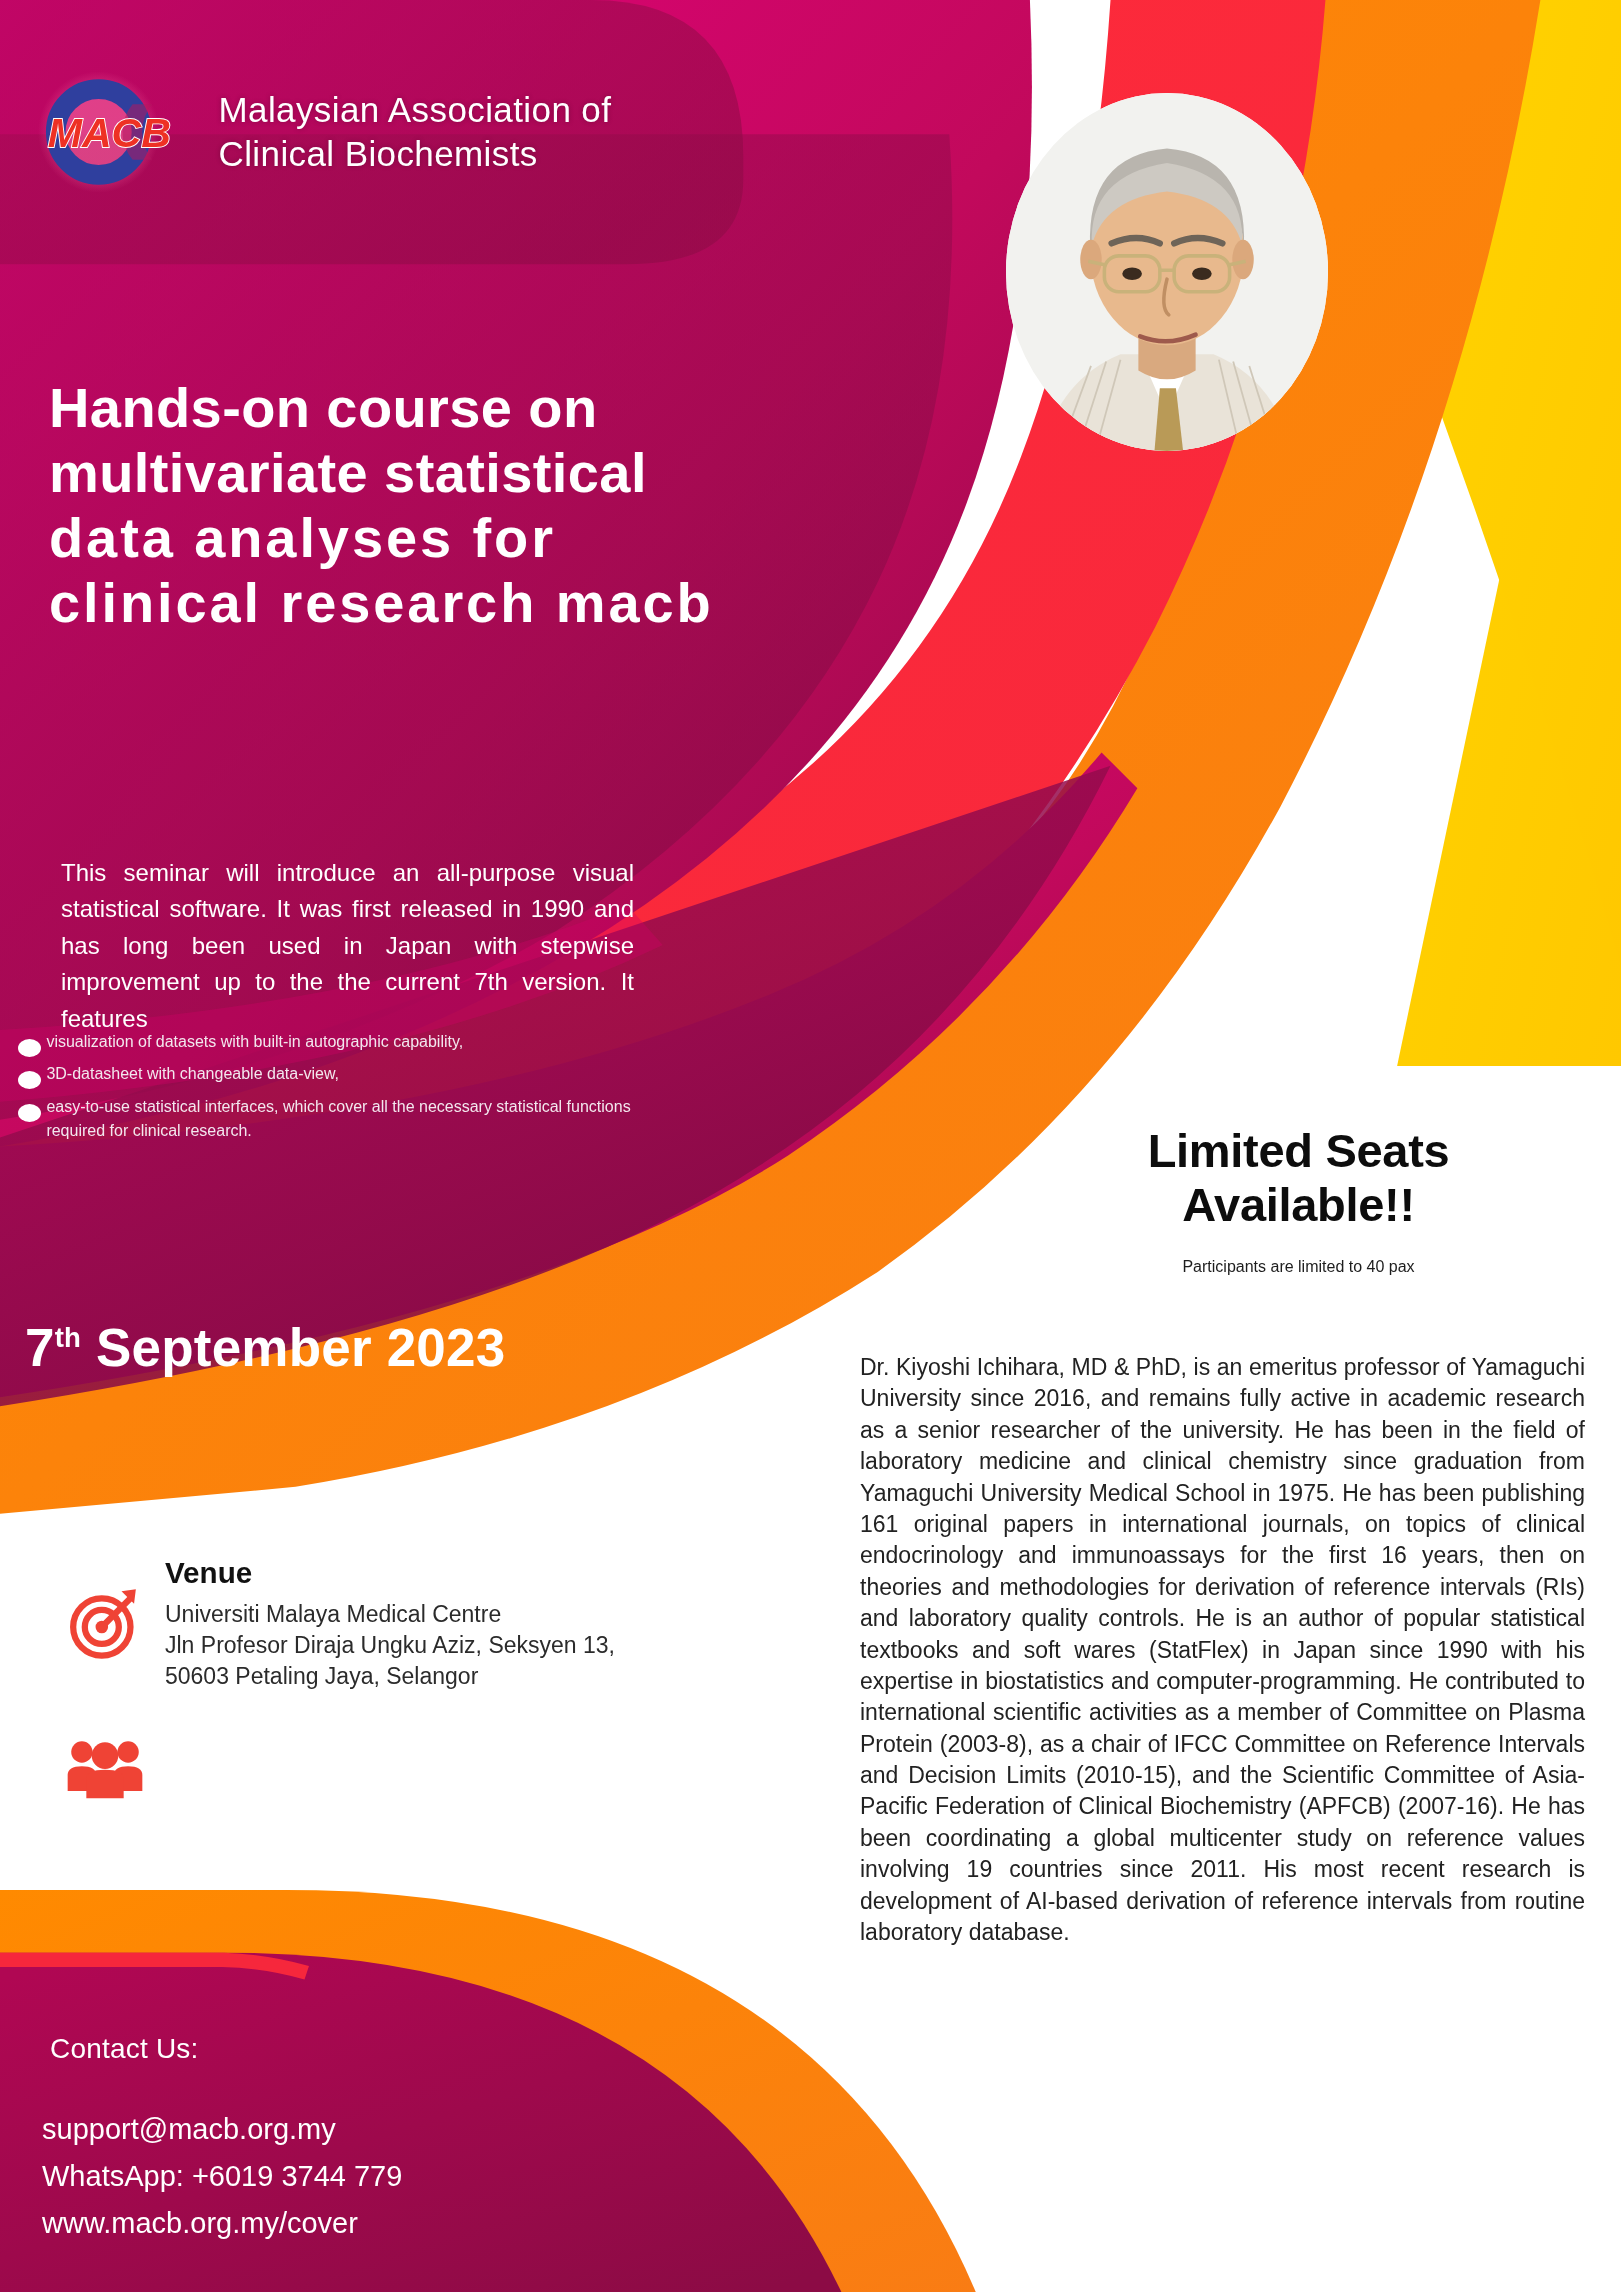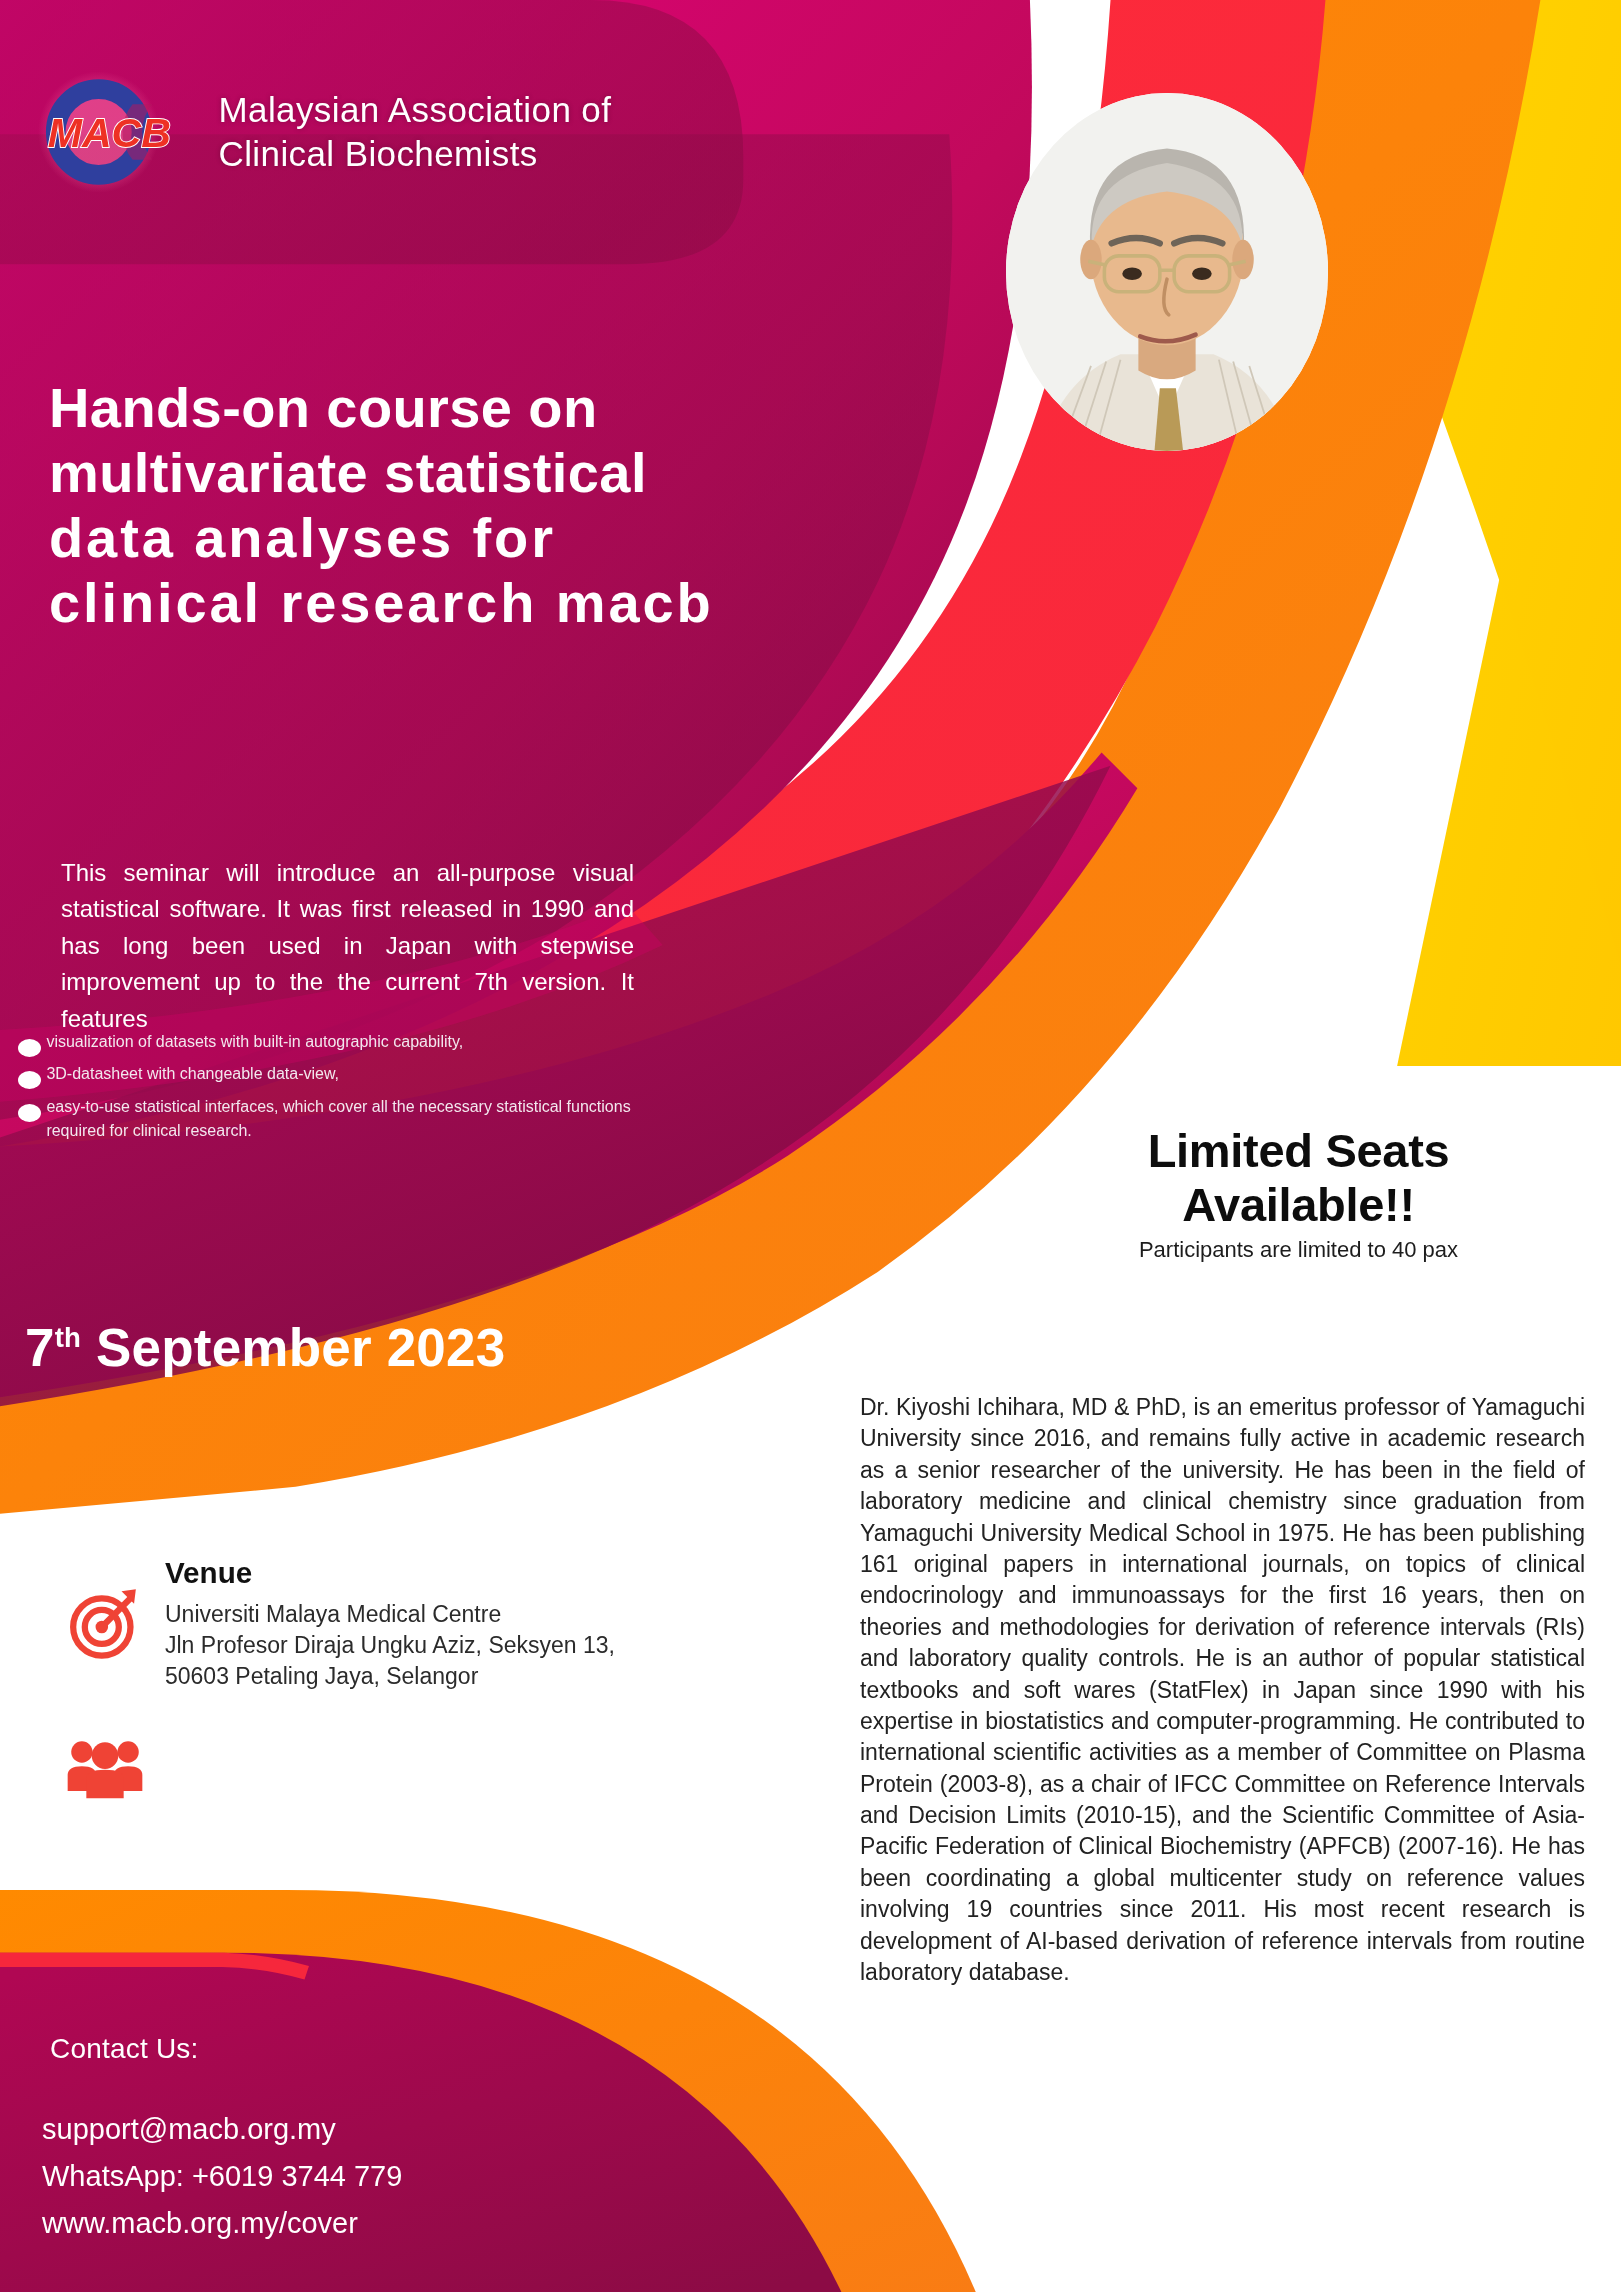--- a/index.html
+++ b/index.html
@@ -35,21 +35,21 @@
             color:#f3e7ee;font-size:16px;line-height:1.52;}
   .feature{display:flex;align-items:flex-start;margin-bottom:5.4px;}
   .bullet{flex:0 0 23px;width:18px;height:18px;border-radius:50%;
           background:#ffffff;margin-top:9px;margin-right:5.4px;}
   .feat-txt{flex:1;}
 
   
   .seats{position:absolute;left:1012px;top:1124px;width:573px;z-index:6;
          text-align:center;color:#0d0d0d;}
   .seats h2{margin:0;font-size:47px;font-weight:bold;line-height:1.14;letter-spacing:-0.3px;}
-  .seats .sub{margin-top:6px;font-size:22px;font-weight:400;color:#1d1d1d;}
+  .seats .sub{margin-top:27px;font-size:16px;font-weight:400;color:#1d1d1d;}
 
   
   .date{position:absolute;left:25px;top:1317px;z-index:6;color:#ffffff;
         font-size:53px;font-weight:bold;letter-spacing:0.2px;}
   .date sup{font-size:.52em;vertical-align:super;line-height:0;}
 
   
   .info{position:absolute;left:44px;top:1554px;width:734px;z-index:6;}
   .info-row{display:flex;align-items:flex-start;margin-bottom:39px;}
   .info-ico{flex:0 0 121px;display:flex;justify-content:center;padding-top:30px;}
@@ -59,21 +59,21 @@
   .fee-row .info-ico{padding-top:5.4px;}
   .fee-row .info-h{margin-bottom:5.4px;}
 
   
   .contact{position:absolute;left:42px;top:2033px;width:555px;z-index:6;color:#fff;}
   .contact h3{margin:0 0 41px 8px;font-size:28px;font-weight:normal;letter-spacing:0.2px;}
   .contact .line{font-size:29px;line-height:1.62;}
 
   
   .bio{position:absolute;left:860px;top:1352px;width:725px;z-index:6;
-       color:#222;font-size:23px;line-height:1.365;text-align:justify;margin-top:40px;}
+       color:#222;font-size:23px;line-height:1.365;text-align:justify;}
 
   
   .portrait{position:absolute;left:1006px;top:93px;width:322px;height:358px;
             border-radius:50%;overflow:hidden;z-index:5;background:#ffffff;}
   .portrait svg{display:block;}
 </style>
 </head>
 <body>
 
 <div class="poster">

